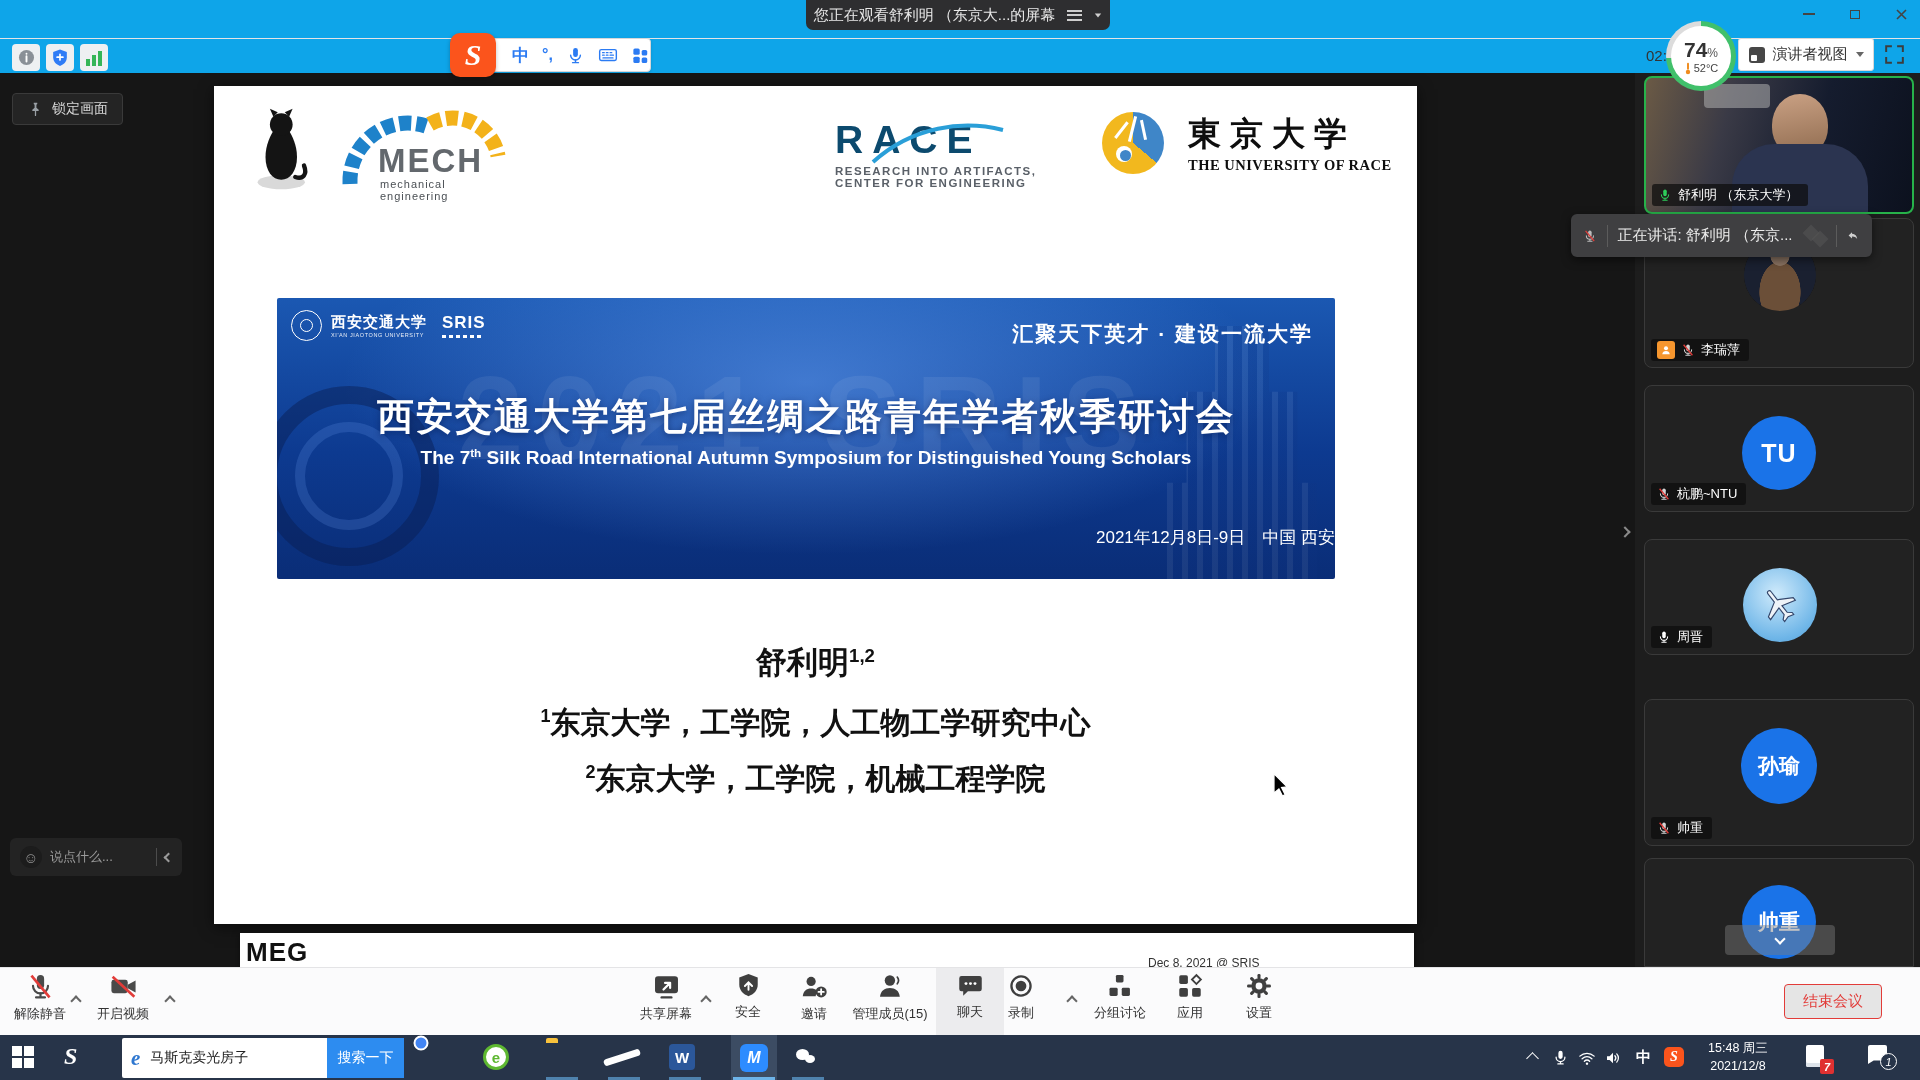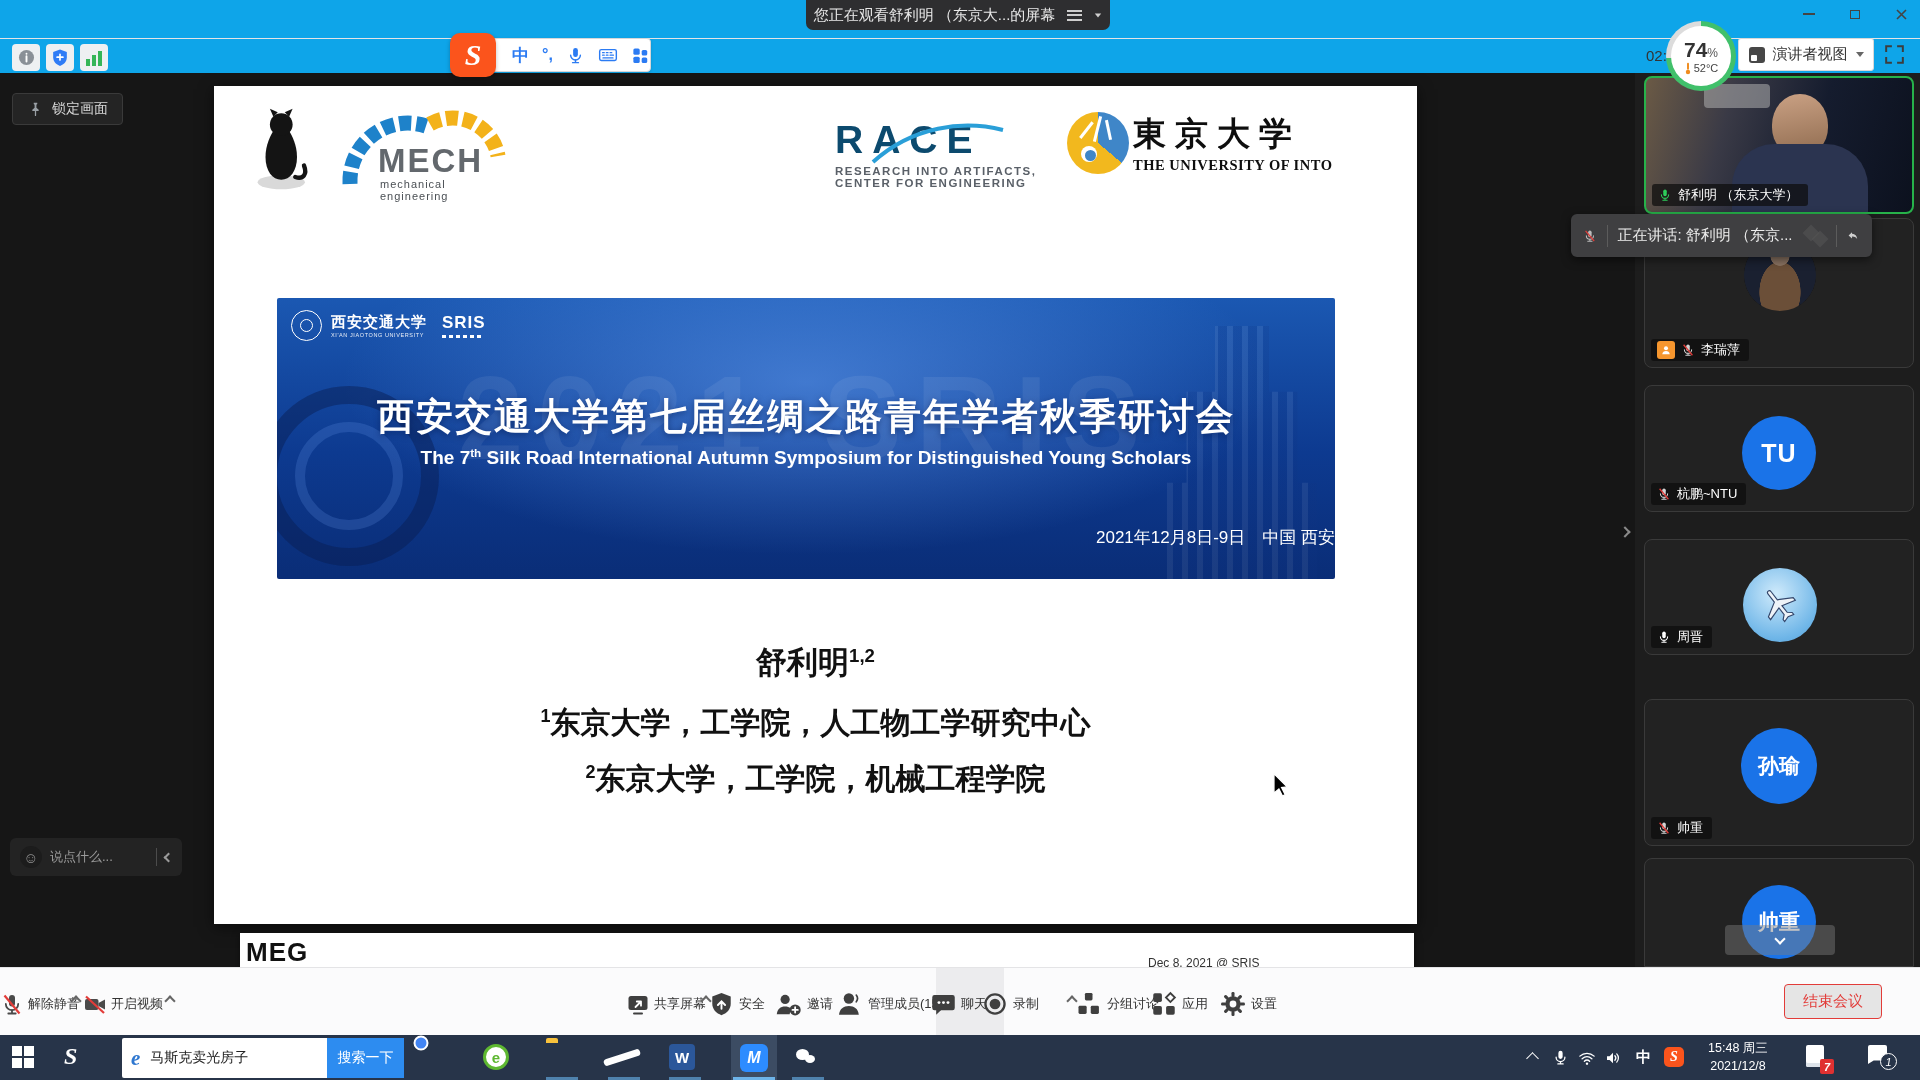--- a/index.html
+++ b/index.html
@@ -42,21 +42,21 @@
 .tile{position:absolute;left:1644px;width:270px;background:#222;border:1px solid #3a3a3a;border-radius:8px;overflow:hidden;z-index:10}
 .bav{position:absolute;left:50%;transform:translateX(-50%);border-radius:50%;background:#1a73e8;color:#fff;display:flex;align-items:center;justify-content:center;font-weight:bold}
 #sidebar{position:absolute;left:1635px;top:73px;width:285px;height:894px;background:#1d1d1d}
 .toast{position:absolute;left:1571px;top:214px;width:301px;height:43px;background:#3f3f41;border-radius:6px;box-shadow:0 3px 10px rgba(0,0,0,.5);display:flex;align-items:center;gap:10px;padding:0 12px;z-index:60;color:#ececec;font-size:15px}
 .vline{width:1px;height:22px;background:#5c5c5c}
 .dia{width:12px;height:12px;background:#555;opacity:.55;transform:rotate(45deg)}
 .chatprev{position:absolute;left:10px;top:765px;width:172px;height:38px;background:rgba(38,38,38,.88);border-radius:6px;display:flex;align-items:center;gap:8px;padding:0 10px;color:#9a9a9a;font-size:13px;z-index:20}
 .smiley{width:22px;height:22px;border-radius:50%;background:#1c1c1c;color:#8f8f8f;display:flex;align-items:center;justify-content:center;font-size:15px}
 
 #ctrlbar{position:absolute;left:0;top:967px;width:1920px;height:68px;background:#fbfbfc;border-top:1px solid #e4e4e6;z-index:65}
-.tool{position:absolute;top:0;height:68px;display:flex;align-items:center;padding-top:4px;gap:4px;color:#3e3e3e}
+.tool{position:absolute;top:0;height:68px;display:flex;flex-direction:column;align-items:center;padding-top:4px;gap:4px;color:#3e3e3e}
 .tool span.t{font-size:13px;color:#333;white-space:nowrap}
 .tchev{position:absolute;top:29px;color:#666}
 .endbtn{position:absolute;left:1784px;top:16px;width:98px;height:35px;background:#e5e5e5;border:1px solid #e23c39;border-radius:4px;color:#e23c39;font-size:15px;display:flex;align-items:center;justify-content:center}
 .chat-hl{position:absolute;left:936px;top:0;width:68px;height:68px;background:#ececee}
 
 #taskbar{position:absolute;left:0;top:1035px;width:1920px;height:45px;background:#273449;z-index:70;color:#fff}
 .winlogo{display:grid;grid-template-columns:10px 10px;grid-template-rows:10px 10px;gap:2px}
 .winlogo i{background:#fff}
 .sbox2{width:20px;height:20px;border-radius:5px}
 .searchbox{position:absolute;left:122px;top:3px;width:282px;height:40px;background:#fff;border-radius:2px;display:flex;align-items:center;color:#222}
@@ -315,51 +315,52 @@
       <div style="position:absolute;left:621px;top:32px;width:210px">
         <b style="font-size:39px;color:#0c4a6e;letter-spacing:9px">RACE</b>
         <svg width="170" height="46" viewBox="0 0 170 46" style="position:absolute;left:8px;top:0">
             <path d="M30 44 C 70 8 120 2 160 12" stroke="#2a9fd8" stroke-width="4" fill="none"></path>
           </svg>
         <div style="font-size:11.5px;color:#5a6068;font-weight:bold;letter-spacing:1.5px;margin-top:3px">
           <div>RESEARCH INTO ARTIFACTS,</div>
           <div>CENTER FOR ENGINEERING</div>
         </div>
       </div>
-      <div style="position:absolute;left:853px;top:26px;display:flex;gap:4px;align-items:flex-end">
+      <div style="position:absolute;left:888px;top:26px;display:flex;gap:24px;align-items:flex-end">
         <div style="width:62px;height:62px;border-radius:50%;background:conic-gradient(from 130deg,#f2b81e 0 230deg,#3f86c8 230deg 360deg);position:relative">
           <i style="position:absolute;left:29px;top:4px;width:3px;height:26px;background:#fff;transform:rotate(14deg)"></i>
           <i style="position:absolute;left:18px;top:8px;width:2.5px;height:20px;background:#fff;transform:rotate(38deg)"></i>
           <i style="position:absolute;left:40px;top:8px;width:2.5px;height:20px;background:#fff;transform:rotate(-12deg)"></i>
           <i style="position:absolute;left:14px;top:34px;width:16px;height:16px;border-radius:50%;background:#fff"></i>
           <i style="position:absolute;left:18px;top:38px;width:11px;height:11px;border-radius:50%;background:#3f86c8"></i>
         </div>
         <div style="font-family:'Liberation Serif',serif;color:#0e0e0e">
           <div style="font-size:33px;font-weight:bold;letter-spacing:9px;white-space:nowrap">東京大学</div>
-          <div style="font-size:14.5px;font-weight:bold;letter-spacing:.5px;white-space:nowrap">THE UNIVERSITY OF INTO</div>
+          <div style="font-size:14.5px;font-weight:bold;letter-spacing:.5px;white-space:nowrap">THE UNIVERSITY OF RACE</div>
         </div>
       </div>
 
       <div class="banner">
         <div class="gear"></div>
         <div class="bldg"></div>
         <div class="wm">2021 SRIS</div>
         <div style="position:absolute;left:14px;top:12px;display:flex;align-items:center;gap:9px">
           <span style="width:31px;height:31px;border:1.5px solid #fff;border-radius:50%;display:flex;align-items:center;justify-content:center">
               <i style="width:13px;height:13px;border:1.5px solid #fff;border-radius:50%"></i>
             </span>
           <span style="display:flex;flex-direction:column">
             <b style="font-size:15px;letter-spacing:1px">西安交通大学</b>
             <span style="font-size:5.5px;letter-spacing:.6px;opacity:.9">XI'AN JIAOTONG UNIVERSITY</span>
           </span>
           <span style="display:flex;flex-direction:column;margin-left:6px">
             <b style="font-size:17px;letter-spacing:1px">SRIS</b>
             <i style="height:3px;width:40px;background:repeating-linear-gradient(90deg,#fff 0 4px,transparent 4px 7px);margin-top:2px"></i>
           </span>
         </div>
+        <div style="position:absolute;right:22px;top:22px;font-size:21px;font-weight:bold;letter-spacing:2px">汇聚天下英才 · 建设一流大学</div>
         <div class="bt-cn">西安交通大学第七届丝绸之路青年学者秋季研讨会</div>
         <div class="bt-en"><span>The 7</span><sup style="font-size:62%">th</sup><span> Silk Road International Autumn Symposium for Distinguished Young Scholars</span></div>
         <div class="bt-date">2021年12月8日-9日　中国 西安</div>
       </div>
 
       <div class="authors">
         <div style="font-size:31px"><span>舒利明</span><sup>1,2</sup></div>
         <div style="font-size:30px;margin-top:19px"><sup>1</sup><span>东京大学，工学院，人工物工学研究中心</span></div>
         <div style="font-size:30px;margin-top:15px"><sup>2</sup><span>东京大学，工学院，机械工程学院</span></div>
       </div>

